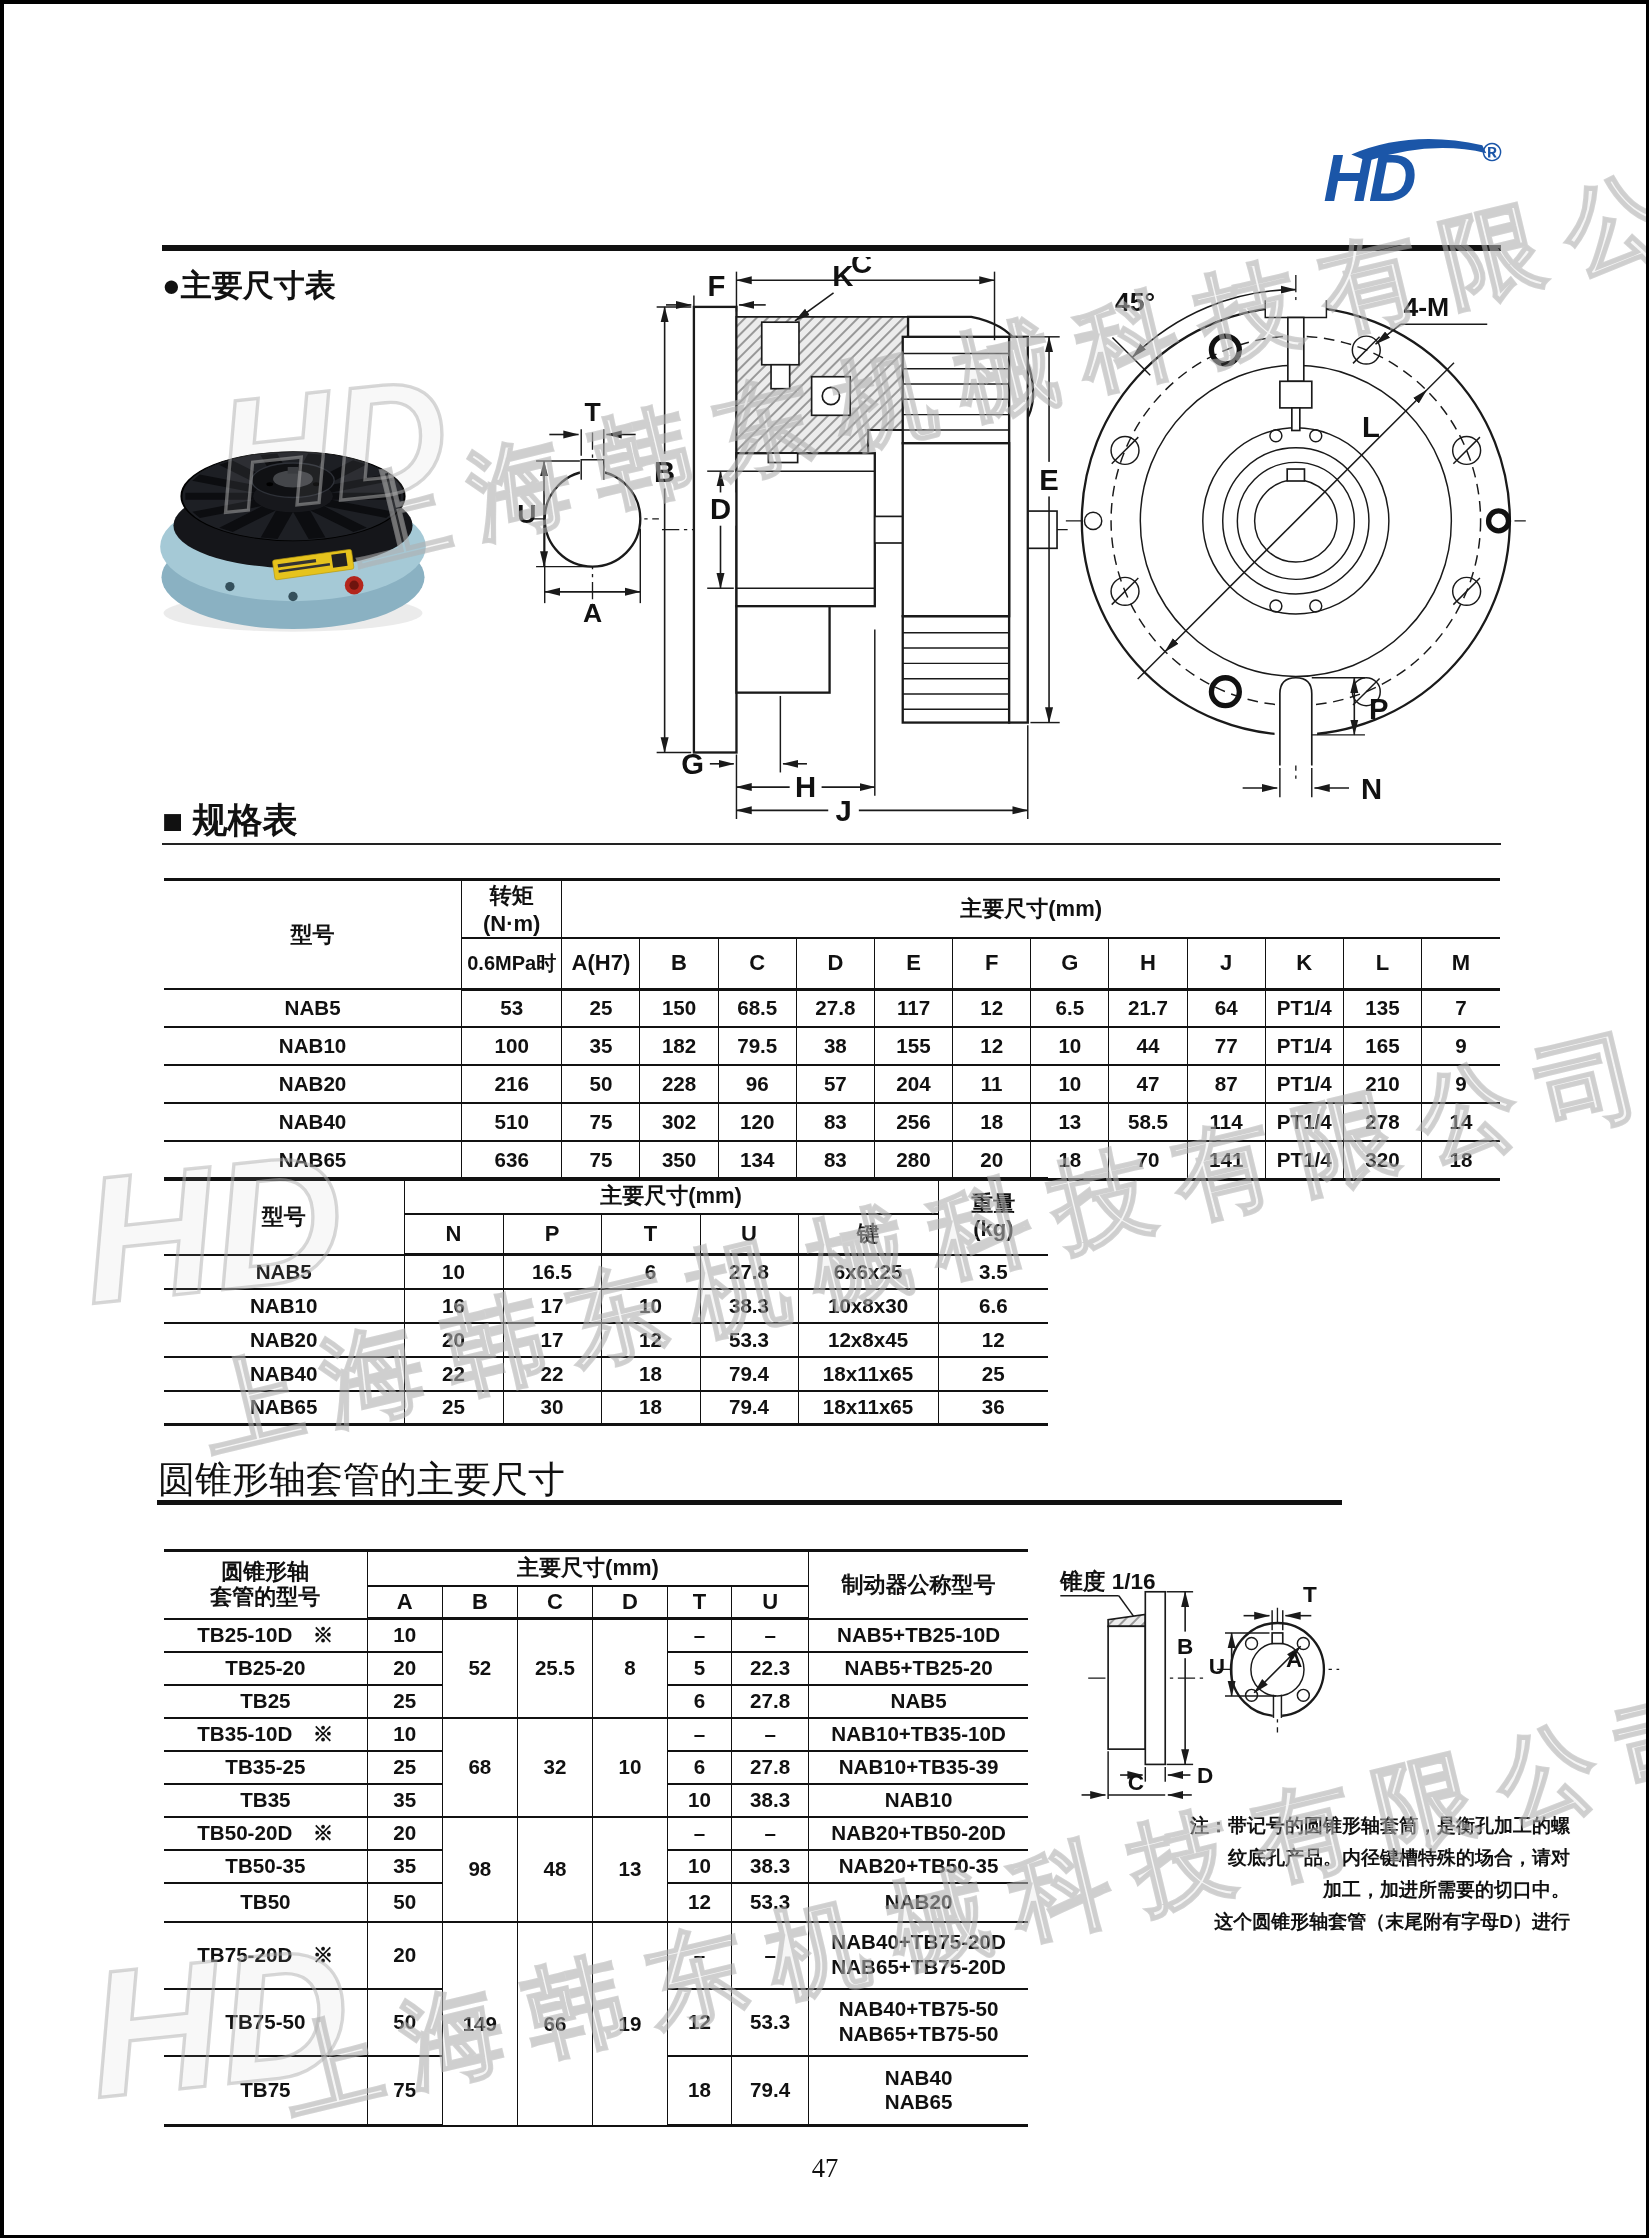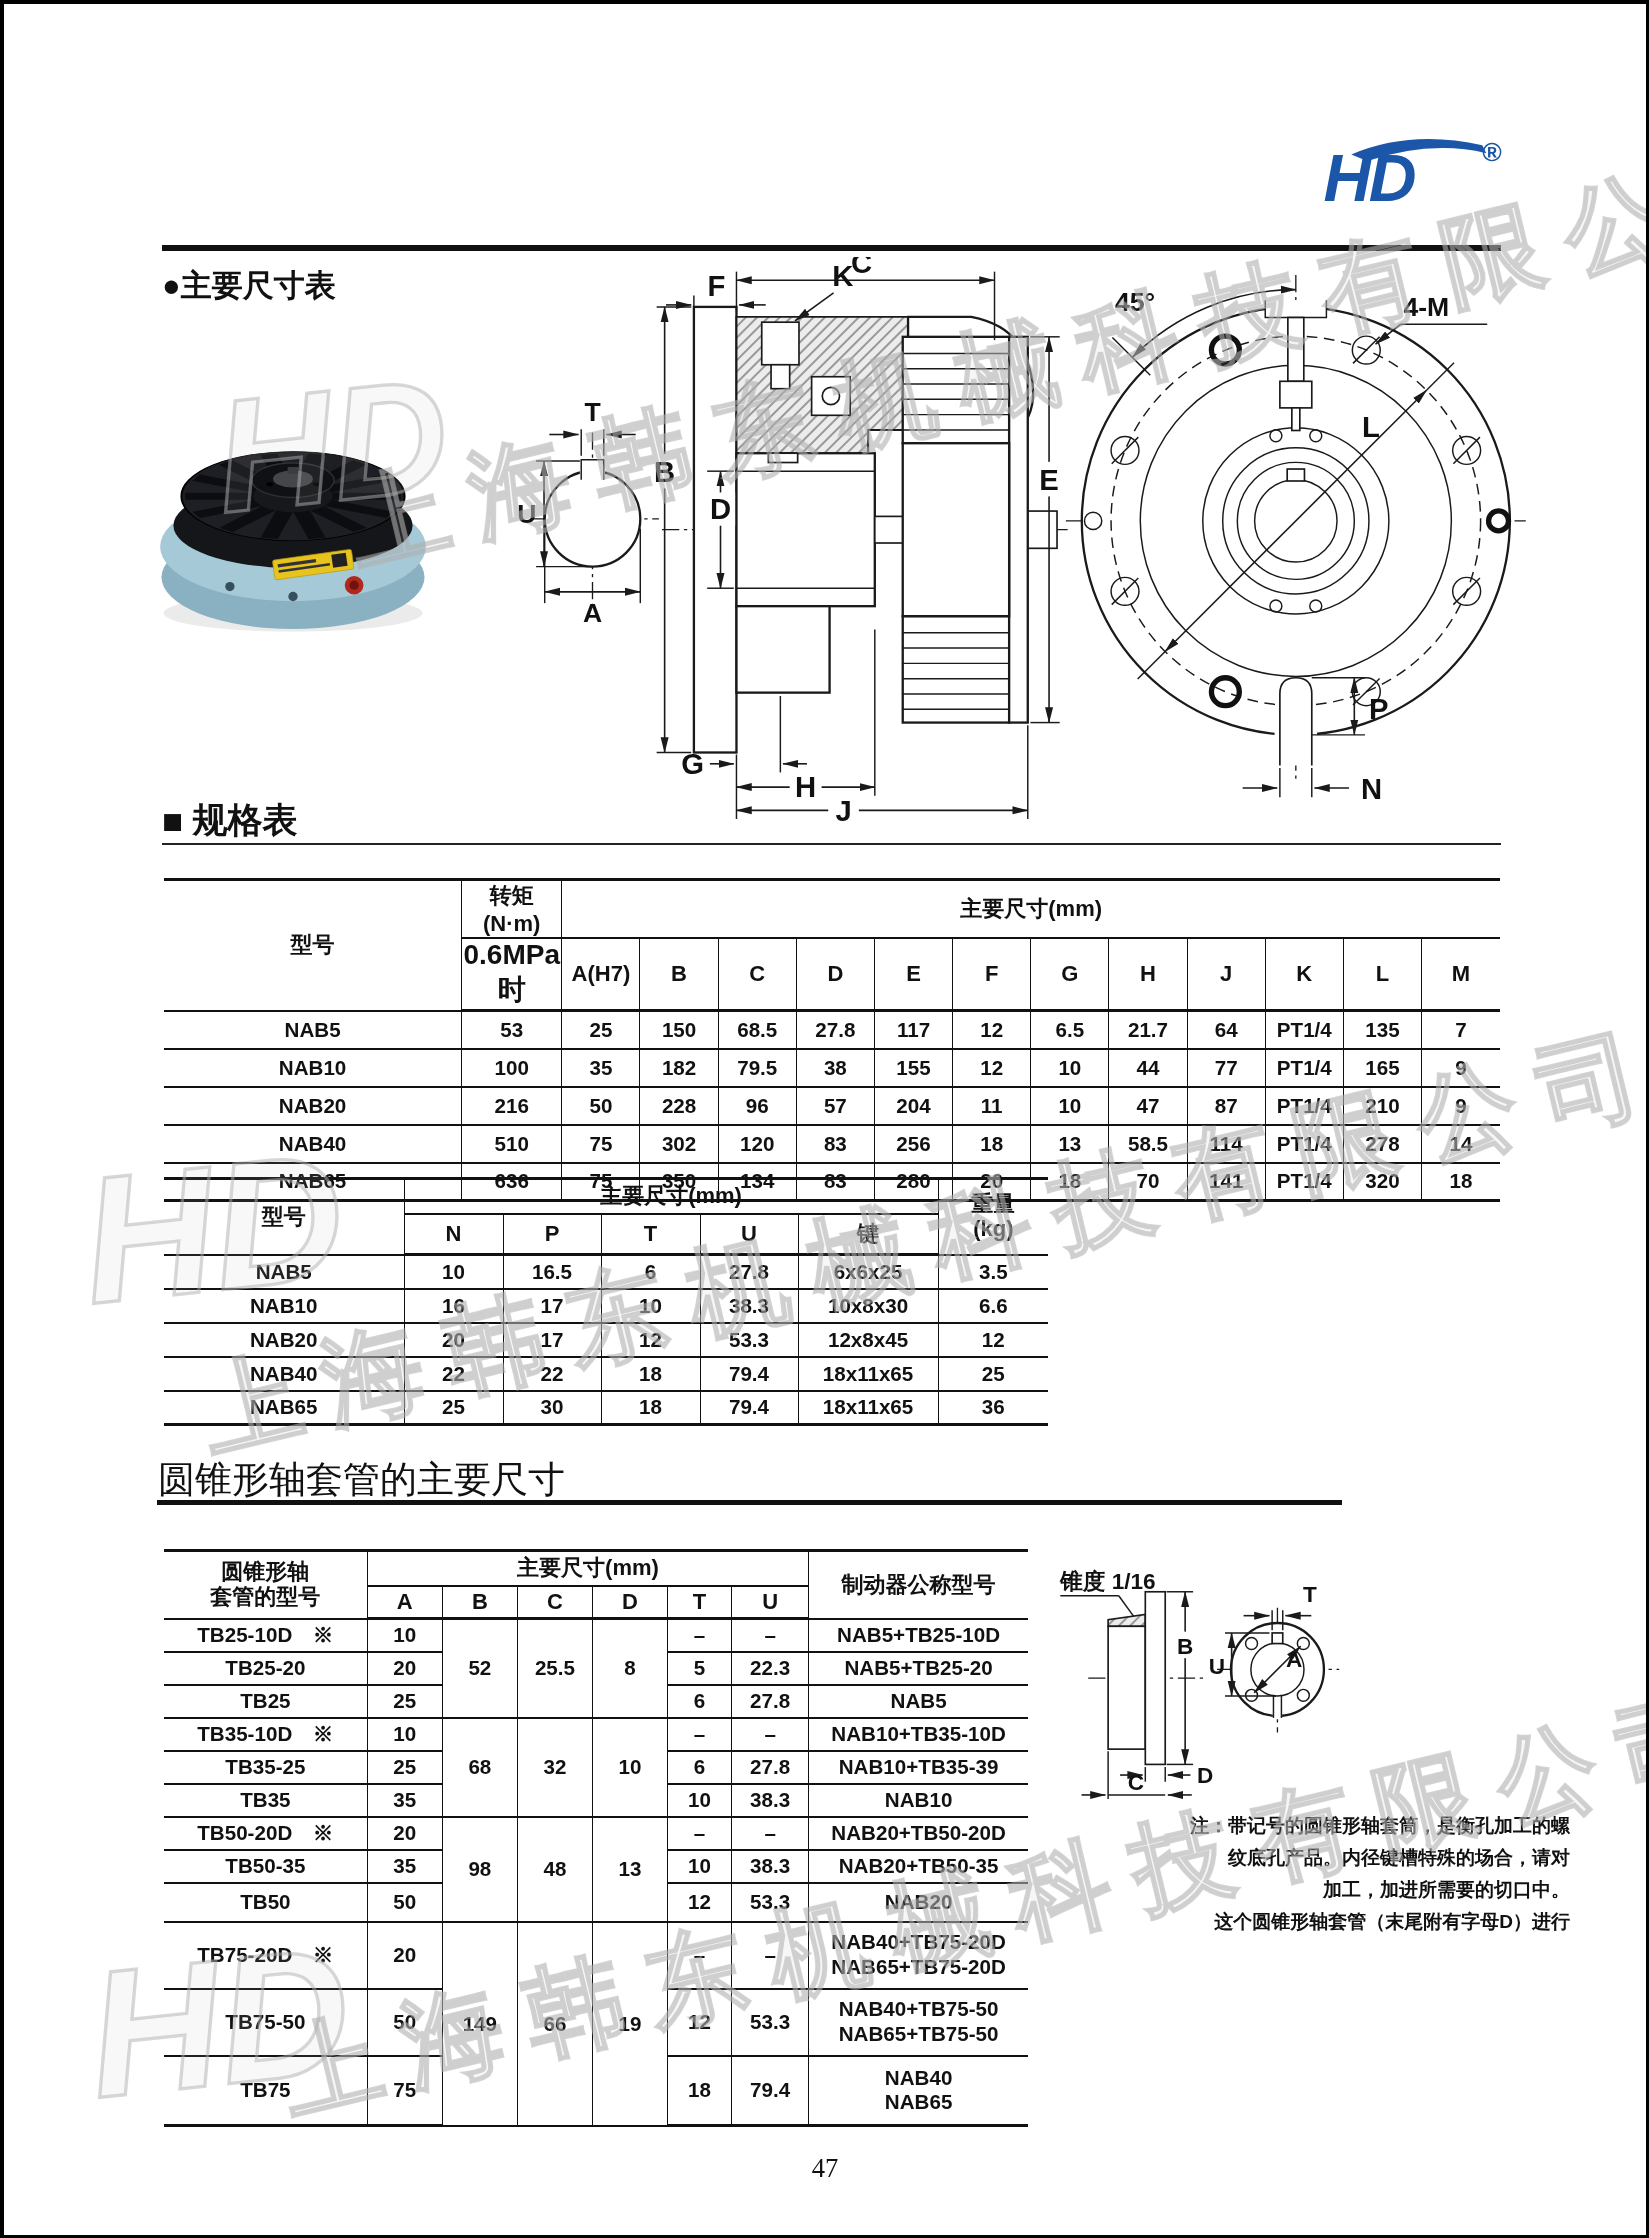--- a/index.html
+++ b/index.html
@@ -320,21 +320,21 @@
         <col style="width:78px">
         <col style="width:78px">
     </colgroup>
     <thead>
       <tr style="height:40px">
         <th rowspan="2">型号</th>
         <th>转矩(N·m)</th>
         <th colspan="12">主要尺寸(mm)</th>
       </tr>
       <tr style="height:51px">
-        <th style="font-size:28px">0.6MPa时</th>
+        <th style="font-size:20px">0.6MPa时</th>
         <th>A(H7)</th>
         <th>B</th>
         <th>C</th>
         <th>D</th>
         <th>E</th>
         <th>F</th>
         <th>G</th>
         <th>H</th>
         <th>J</th>
         <th>K</th>

